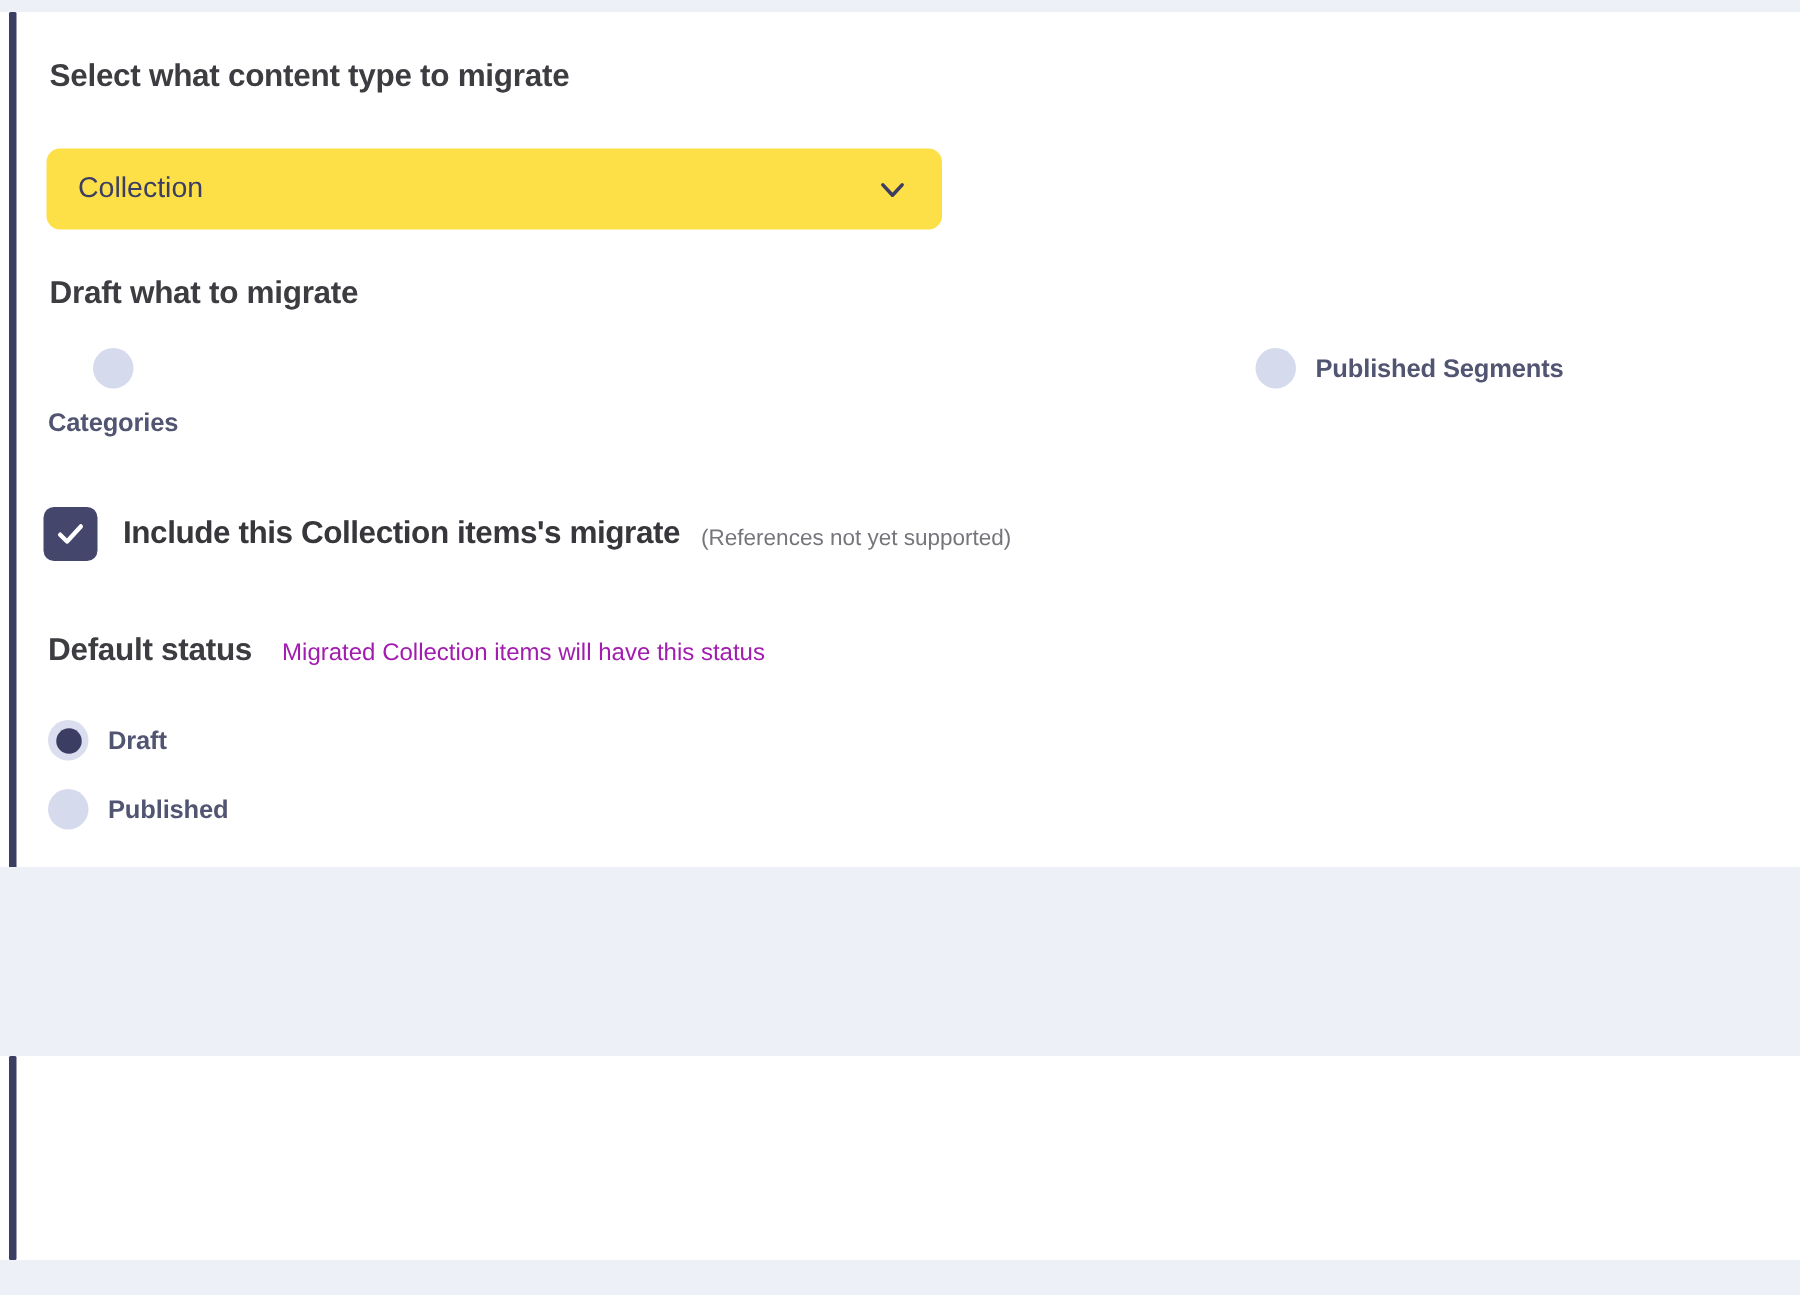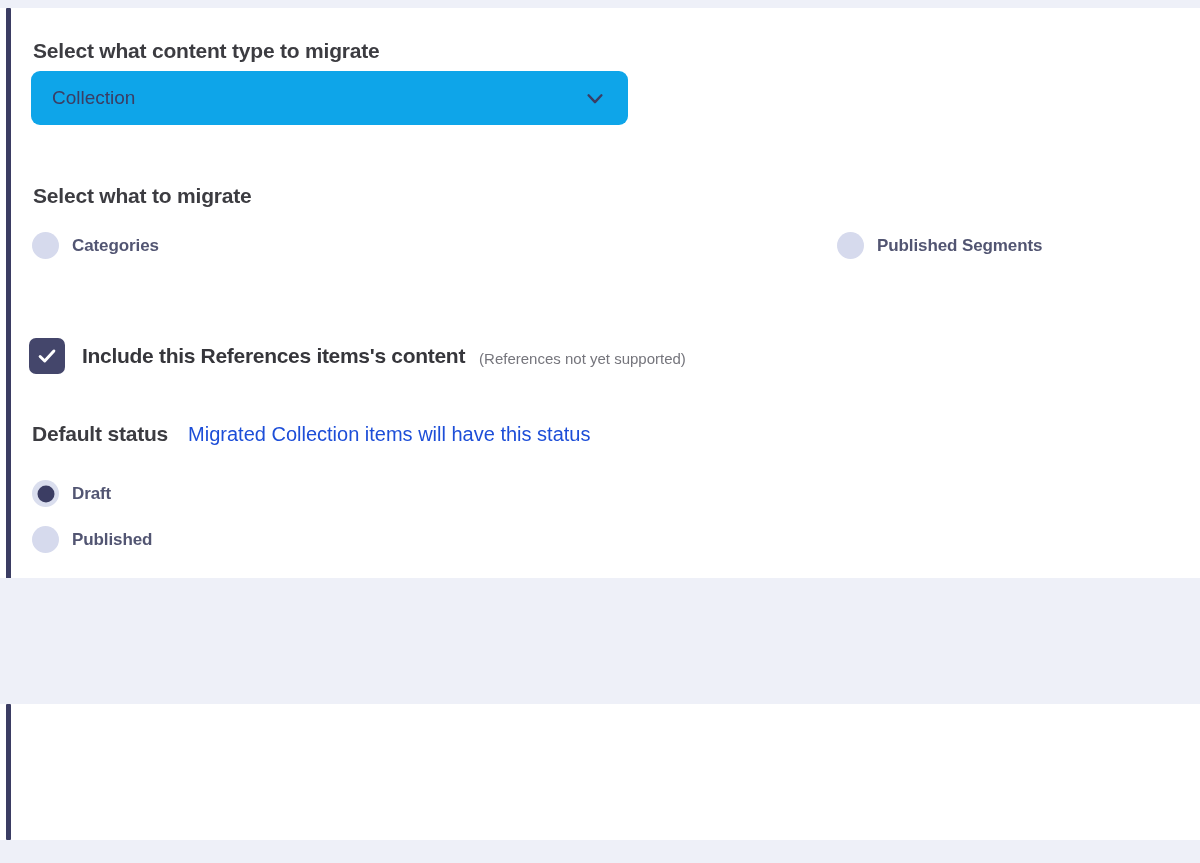--- a/index.html
+++ b/index.html
@@ -72,37 +72,37 @@
     font-weight: bold;
     color: #36363b;
     letter-spacing: -0.3px;
   }
   .muted-note {
     font-size: 15px;
     font-weight: normal;
     color: #75757c;
   }
   .status-hint {
-    font-size: 20px;
+    font-size: 16px;
     font-weight: normal;
-    color: #1d4ed8;
+    color: #a21caf;
     text-align: right;
   }
 
   
   .abs { position: absolute; }
 
   #title-content-type { left: 33px; top: 31px; }
 
   #content-type-select {
     left: 31px;
-    top: 63px;
+    top: 91px;
     width: 597px;
     height: 54px;
-    background: #0ea5e9;
+    background: #fde047;
     border: none;
     border-radius: 9px;
     display: flex;
     align-items: center;
     justify-content: space-between;
     padding: 0 22px 0 21px;
     box-sizing: border-box;
     cursor: pointer;
   }
   #content-type-select .value {
@@ -141,21 +141,21 @@
     position: absolute;
     left: 50%;
     top: 50%;
     transform: translate(-50%, -50%);
     width: 17px;
     height: 17px;
     border-radius: 50%;
     background: #3b3d63;
   }
 
-  #radio-categories { left: 32px; top: 224px; }
+  #radio-categories { left: 32px; top: 224px; flex-direction: column; }
   #radio-customer-segments { left: 837px; top: 224px; }
   #radio-draft { left: 32px; top: 472px; }
   #radio-published { left: 32px; top: 518px; justify-content: space-between; }
 
   
   #checkbox-row {
     left: 29px;
     top: 330px;
     display: flex;
     align-items: center;
@@ -193,39 +193,39 @@
 
   <div class="abs" id="content-type-select">
     <span class="value">Collection</span>
     <span class="chevron">
       <svg class="chevron" viewBox="0 0 24 24" fill="none" stroke="#3b3d63" stroke-width="2.6" stroke-linecap="round" stroke-linejoin="round">
         <polyline points="5,9 12,16.5 19,9"></polyline>
       </svg>
     </span>
   </div>
 
-  <h2 class="section-title abs" id="title-what-to-migrate">Select what to migrate</h2>
+  <h2 class="section-title abs" id="title-what-to-migrate">Draft what to migrate</h2>
 
   <div class="radio-row" id="radio-categories">
     <span class="radio"></span>
     <span class="option-label">Categories</span>
   </div>
 
   <div class="radio-row" id="radio-customer-segments">
     <span class="radio"></span>
     <span class="option-label">Published Segments</span>
   </div>
 
   <div class="abs" id="checkbox-row">
     <span class="checkbox">
       <svg width="22" height="22" viewBox="0 0 24 24" fill="none" stroke="#ffffff" stroke-width="3.2" stroke-linecap="round" stroke-linejoin="round">
         <polyline points="4.5,12.5 9.5,17.5 19.5,6.5"></polyline>
       </svg>
     </span>
-    <span class="check-label">Include this References items's content</span>
+    <span class="check-label">Include this Collection items's migrate</span>
     <span class="muted-note">(References not yet supported)</span>
   </div>
 
   <div class="abs" id="status-head">
     <span class="section-title">Default status</span>
     <span class="status-hint">Migrated Collection items will have this status</span>
   </div>
 
   <div class="radio-row" id="radio-draft">
     <span class="radio selected"></span>

